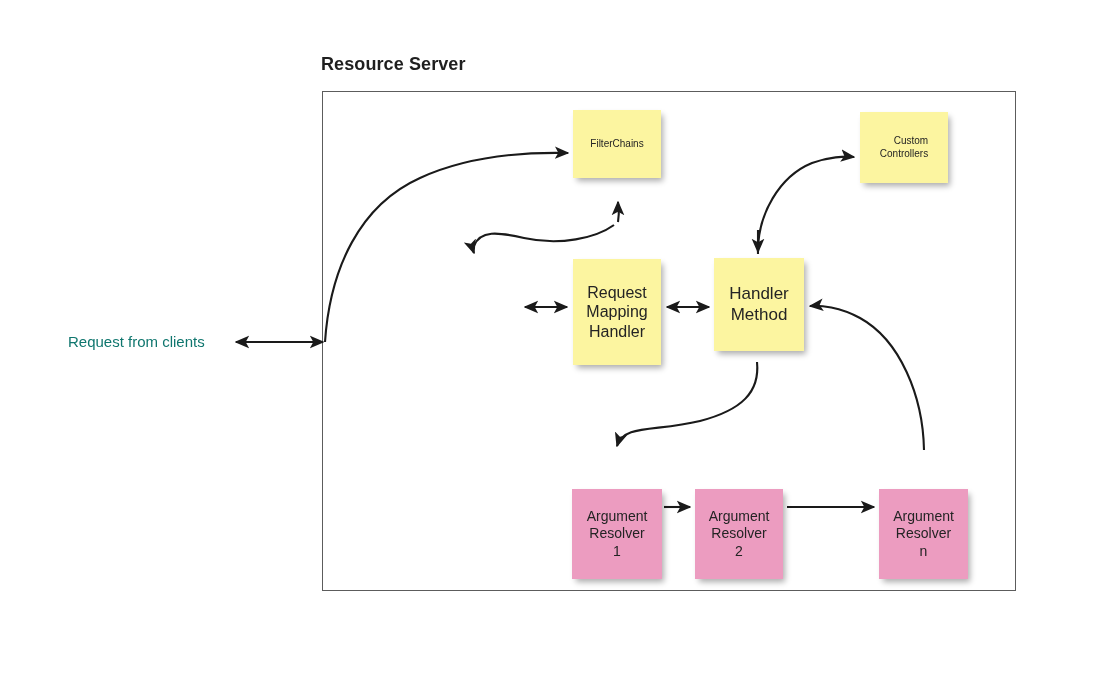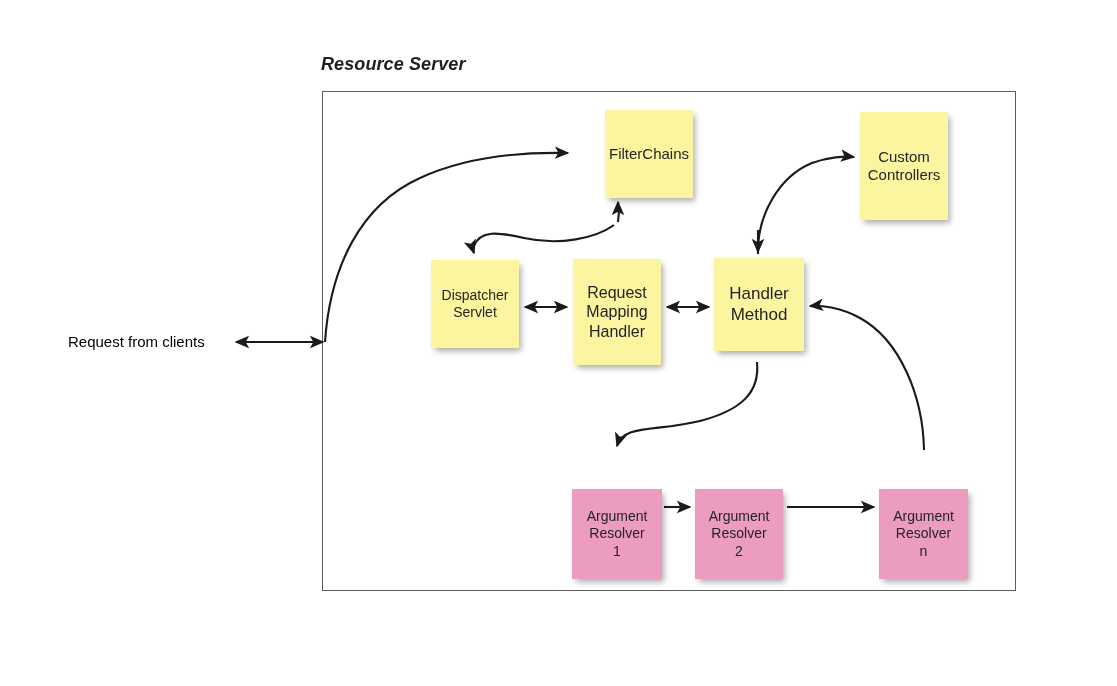--- a/index.html
+++ b/index.html
@@ -31,21 +31,20 @@
   }
   .diagram-title {
     position: absolute;
     left: 321px;
     top: 54px;
     font-size: 18px;
     font-weight: bold;
     letter-spacing: 0.1px;
     color: #1f1f1f;
     white-space: nowrap;
-    font-style: italic;
   }
   .container-box {
     position: absolute;
     left: 322px;
     top: 91px;
     width: 694px;
     height: 500px;
     border: 1px solid #5c5c5c;
     box-sizing: border-box;
     background: transparent;
@@ -66,21 +65,21 @@
     display: block;
     white-space: pre-line;
     padding: 0 4px;
   }
   .note-yellow { background: #fcf5a0; }
   .note-pink   { background: #ec9cc0; margin-top: 37px; }
 
   .edge-label {
     position: absolute;
     font-size: 15px;
-    color: #000000;
+    color: #0f766e;
     white-space: nowrap;
   }
 </style>
 </head>
 <body>
 
 <div id="canvas">
 
   <div class="diagram-title">Resource Server</div>
 
@@ -140,33 +139,29 @@
       <line x1="787" y1="507" x2="874" y2="507" stroke="#1a1a1a" stroke-width="2.1" marker-end="url(#arrowEnd)"></line>
     </g>
 
     <g>
       <path d="M 924 450 C 923 396 900 340 860 318 C 840 307 820 305 810 306" fill="none" stroke="#1a1a1a" stroke-width="2.1" marker-end="url(#arrowEnd)"></path>
     </g>
   </svg>
 
   <div class="edge-label" style="left:68px; top:333px;">Request from clients</div>
 
-  <div class="note note-yellow" style="left:573px; top:110px; width:88px; height:88px; font-size:15px;margin-left:32px;">
+  <div class="note note-yellow" style="left:573px; top:110px; width:88px; height:68px; font-size:10px;">
     <span class="note-label">FilterChains</span>
   </div>
 
-  <div class="note note-yellow" style="left:860px; top:112px; width:88px; height:108px; font-size:15px;">
+  <div class="note note-yellow" style="left:860px; top:112px; width:88px; height:71px; font-size:10px;text-align:right;">
     <span class="note-label">Custom
 Controllers</span>
   </div>
 
-  <div class="note note-yellow" style="left:431px; top:260px; width:88px; height:88px; font-size:14px;">
-    <span class="note-label">Dispatcher
-Servlet</span>
-  </div>
 
   <div class="note note-yellow" style="left:573px; top:259px; width:88px; height:106px; font-size:16px;">
     <span class="note-label">Request
 Mapping
 Handler</span>
   </div>
 
   <div class="note note-yellow" style="left:714px; top:258px; width:90px; height:93px; font-size:17px;">
     <span class="note-label">Handler
 Method</span>

